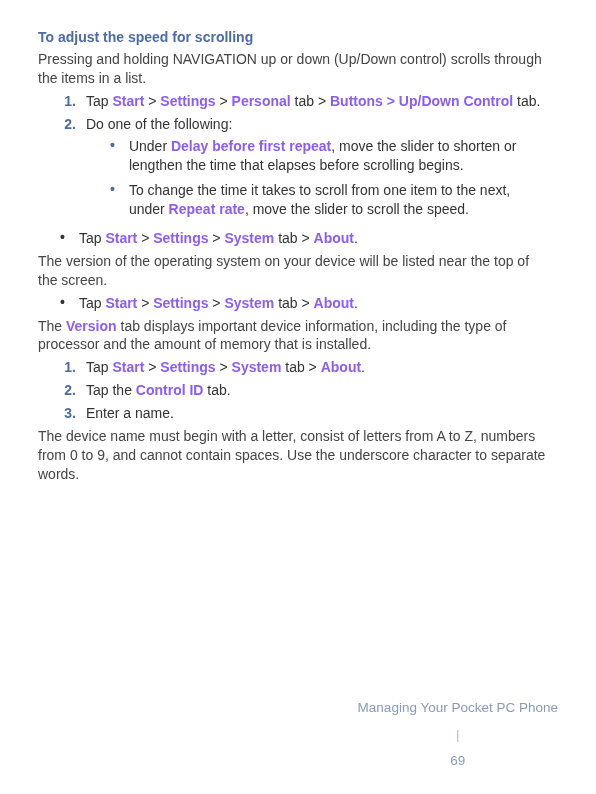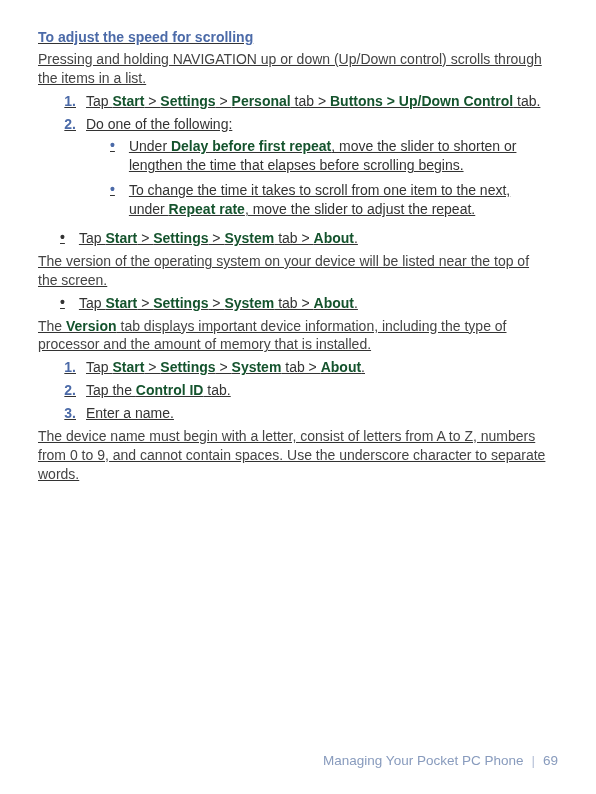--- a/index.html
+++ b/index.html
@@ -7,21 +7,20 @@
   body {
     font-family: Arial, Helvetica, sans-serif;
     font-size: 14px;
     color: #333;
     background: #fff;
     position: relative;
     line-height: 1.35;
   }
   .page {
     padding: 28px 50px 0 38px;
-    text-decoration: underline;
   }
   .heading {
     color: #4b6aa8;
     font-weight: bold;
     margin-bottom: 3px;
     margin-top: 10px;
     font-size: 14px;
   }
   .heading.first { margin-top: 0; }
   .body-text {
@@ -66,30 +65,31 @@
   .bullet-list {
     list-style: none;
     padding-left: 22px;
     margin-bottom: 4px;
   }
   .bullet-list > li {
     display: flex;
     gap: 14px;
     margin-bottom: 4px;
   }
-  b { font-weight: bold; color: #14532d; }
+  b { font-weight: bold; color: #8b5cf6; }
   .footer {
     position: absolute;
     bottom: 24px;
     right: 38px;
     color: #889bbd;
     font-size: 13.5px;
     display: flex;
     align-items: center;
     gap: 8px;
+    flex-direction: column;
   }
   .footer-sep {
     color: #b3bed6;
     font-weight: 300;
   }
 </style>
 </head>
 <body>
 
 <div class="page">
@@ -107,21 +107,21 @@
       <span class="num">2.</span>
       <span class="li-content">
         <span>Do one of the following:</span>
         <ul class="sublist">
           <li>
             <span class="dot">•</span>
             <span><span>Under </span><b>Delay before first repeat</b><span>, move the slider to shorten or lengthen the time that elapses before scrolling begins.</span></span>
           </li>
           <li>
             <span class="dot">•</span>
-            <span><span>To change the time it takes to scroll from one item to the next, under </span><b>Repeat rate</b><span>, move the slider to adjust the repeat.</span></span>
+            <span><span>To change the time it takes to scroll from one item to the next, under </span><b>Repeat rate</b><span>, move the slider to scroll the speed.</span></span>
           </li>
         </ul>
       </span>
     </li>
   </ol>
 
   <ul class="bullet-list">
     <li>
       <span class="dot black">•</span>
       <span><span>Tap </span><b>Start</b><span> &gt; </span><b>Settings</b><span> &gt; </span><b>System</b><span> tab &gt; </span><b>About</b><span>.</span></span>

